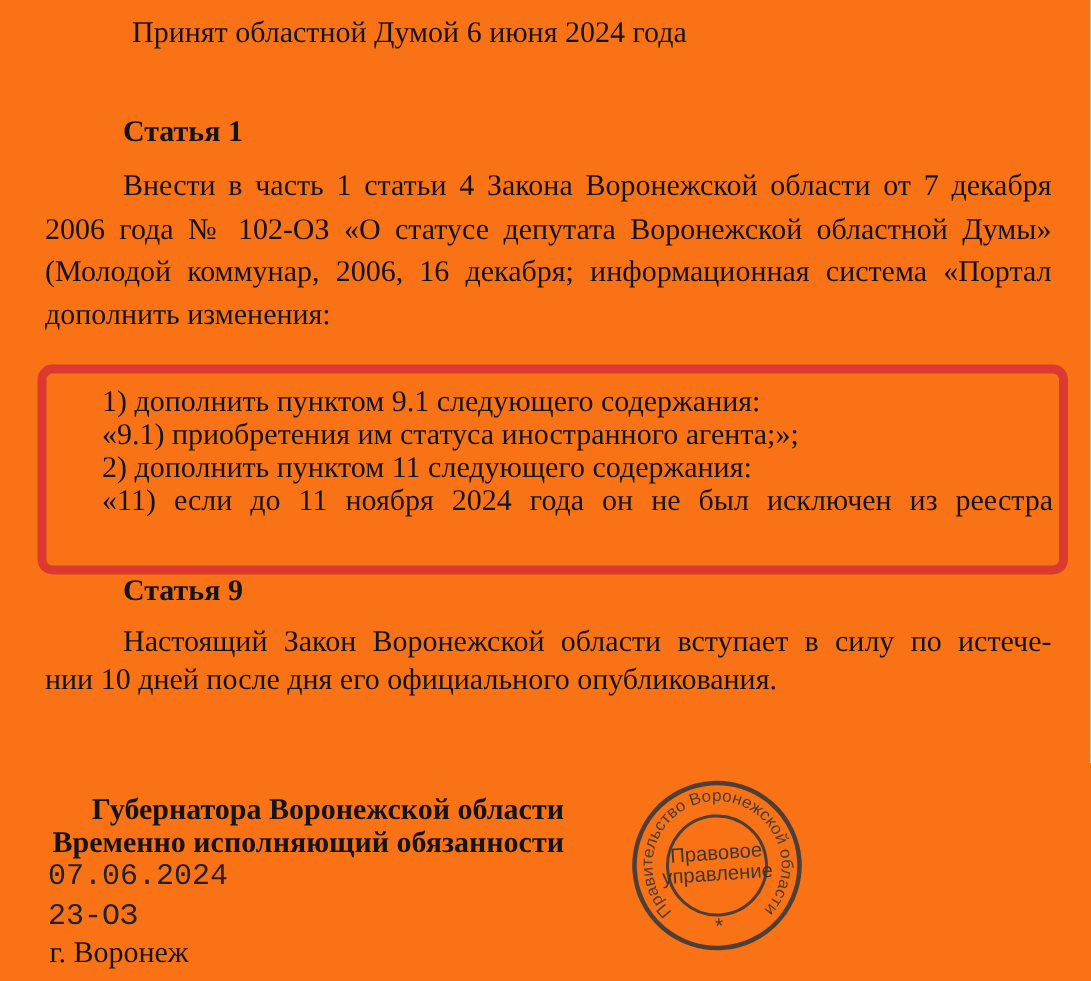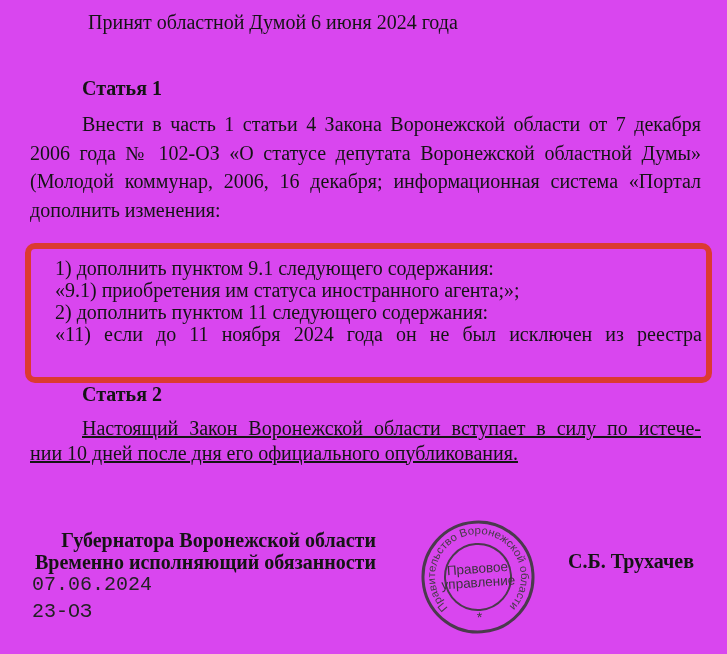--- a/index.html
+++ b/index.html
@@ -1,40 +1,40 @@
 <!DOCTYPE html>
 <html><head>
 <meta charset="utf-8">
 <style>
   html,body { margin:0; padding:0; background:#ffffff; }
   .page {
-    position:relative; width:727px; height:654px; background:#d946ef;
+    position:relative; width:727px; height:654px; background:#f97316;
     font-family:"Liberation Serif", serif; color:#141414; overflow:hidden;
   }
   .abs { position:absolute; }
   .fs20 { font-size:20px; }
   .bold { font-weight:bold;text-align:right; }
   .line { line-height:28.7px; text-align:justify; text-align-last:justify; }
   .line.left { text-align:left; text-align-last:left; }
   .ind { padding-left:52px; }
 
   .adoption   { left:88px; top:11px; }
   .art1       { left:82px; top:77px; }
   .p1         { left:30px; top:110px; width:671px; }
 
   .redbox {
     left:25px; top:243px; width:675px; height:128px;
     border:6px solid #dc3a31; border-radius:10px;
   }
   .redbox .inner { margin-top:8px; width:671px; }
   .redbox .line { line-height:22px; }
-  .redbox .ind  { padding-left:24px; }
+  .redbox .ind  { padding-left:37px; }
 
   .art2       { left:82px; top:383px; }
-  .p2         { left:30px; top:416px; width:671px;text-decoration:underline; }
+  .p2         { left:30px; top:416px; width:671px; }
   .p2 .line   { line-height:24.5px; }
 
   .sigblock   { left:35px; top:530px; line-height:21.5px; }
   .mono {
     font-family:"Liberation Mono", monospace; font-size:20px; color:#222222;
     letter-spacing:0px;
   }
   .date       { left:32px; top:573px; }
   .lawnum     { left:32px; top:600px; }
   .city       { left:33px; top:624px; }
@@ -61,38 +61,38 @@
 
   <div class="abs redbox">
     <div class="inner fs20">
       <div class="line ind left">1) дополнить пунктом 9.1 следующего содержания:</div>
       <div class="line ind left">«9.1) приобретения им статуса иностранного агента;»;</div>
       <div class="line ind left">2) дополнить пунктом 11 следующего содержания:</div>
       <div class="line ind">«11) если до 11 ноября 2024 года он не был исключен из реестра</div>
     </div>
   </div>
 
-  <div class="abs art2 fs20 bold">Статья 2</div>
+  <div class="abs art2 fs20 bold">Статья 9</div>
 
   <div class="abs p2 fs20">
     <div class="line ind">Настоящий Закон Воронежской области вступает в силу по истече-</div>
     <div class="line left">нии 10 дней после дня его официального опубликования.</div>
   </div>
 
   <div class="abs sigblock fs20 bold">
     <div>Губернатора Воронежской области</div>
     <div>Временно исполняющий обязанности</div>
   </div>
 
   <div class="abs date mono">07.06.2024</div>
 
   <div class="abs lawnum mono">23-ОЗ</div>
 
+  <div class="abs city fs20">г. Воронеж</div>
 
-  <div class="abs signame fs20 bold">С.Б. Трухачев</div>
 
   <div class="abs stampwrap">
     <svg width="124" height="124" viewBox="0 0 124 124">
       <g stroke="#3a3a3a" fill="none" opacity="0.9">
         <circle cx="62" cy="62" r="55" stroke-width="3"></circle>
         <circle cx="62" cy="62" r="33" stroke-width="2"></circle>
       </g>
       <path id="sealArc" d="M 19,62 a 43,43 0 1,1 86,0 a 43,43 0 1,1 -86,0" fill="none"></path>
       <text transform="rotate(-42 62 62)" font-family="Liberation Sans, sans-serif" font-size="11" fill="#3a3a3a" opacity="0.92">
         <textPath href="#sealArc" startOffset="0" textLength="202" lengthAdjust="spacingAndGlyphs">Правительство Воронежской области</textPath>

